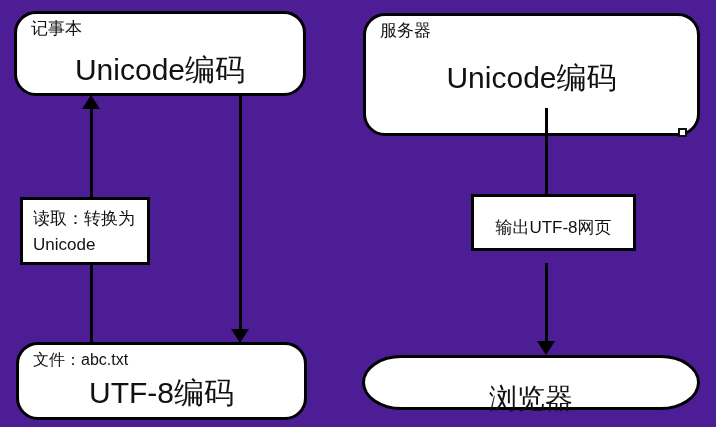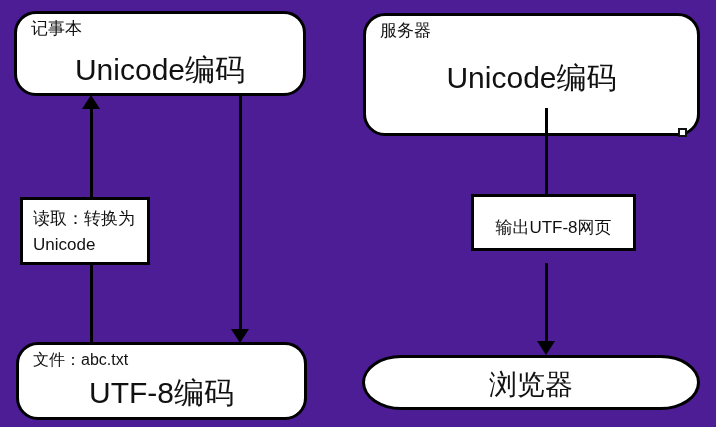--- a/index.html
+++ b/index.html
@@ -45,20 +45,21 @@
     color: #111111;
     white-space: nowrap;
   }
   .title-big {
     font-size: 30px;
     line-height: 1;
   }
   .title-browser {
     font-size: 28px;
     line-height: 1;
+    margin-top: 14px;
   }
   .label-text {
     position: absolute;
     left: 10px;
     right: 6px;
     font-size: 17px;
     line-height: 1.55;
     color: #111111;
   }
   .label-text.centered {

